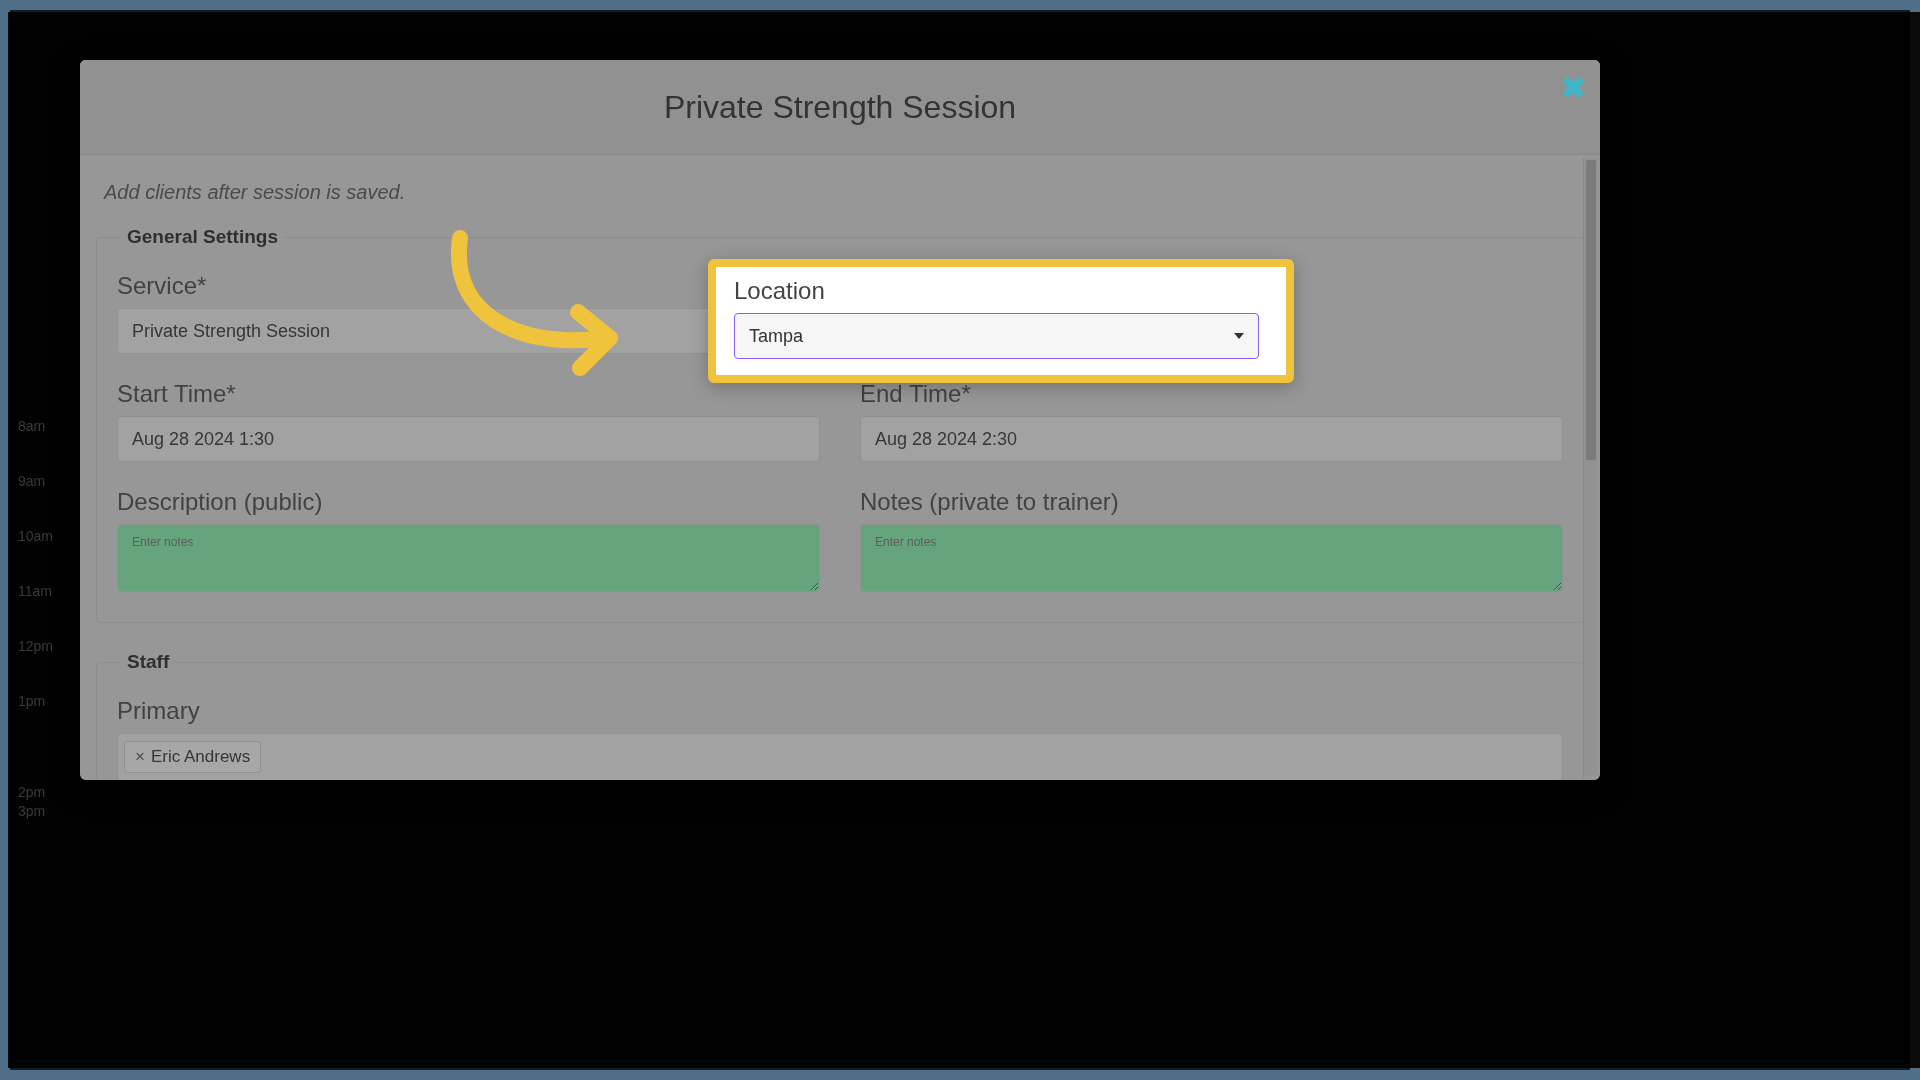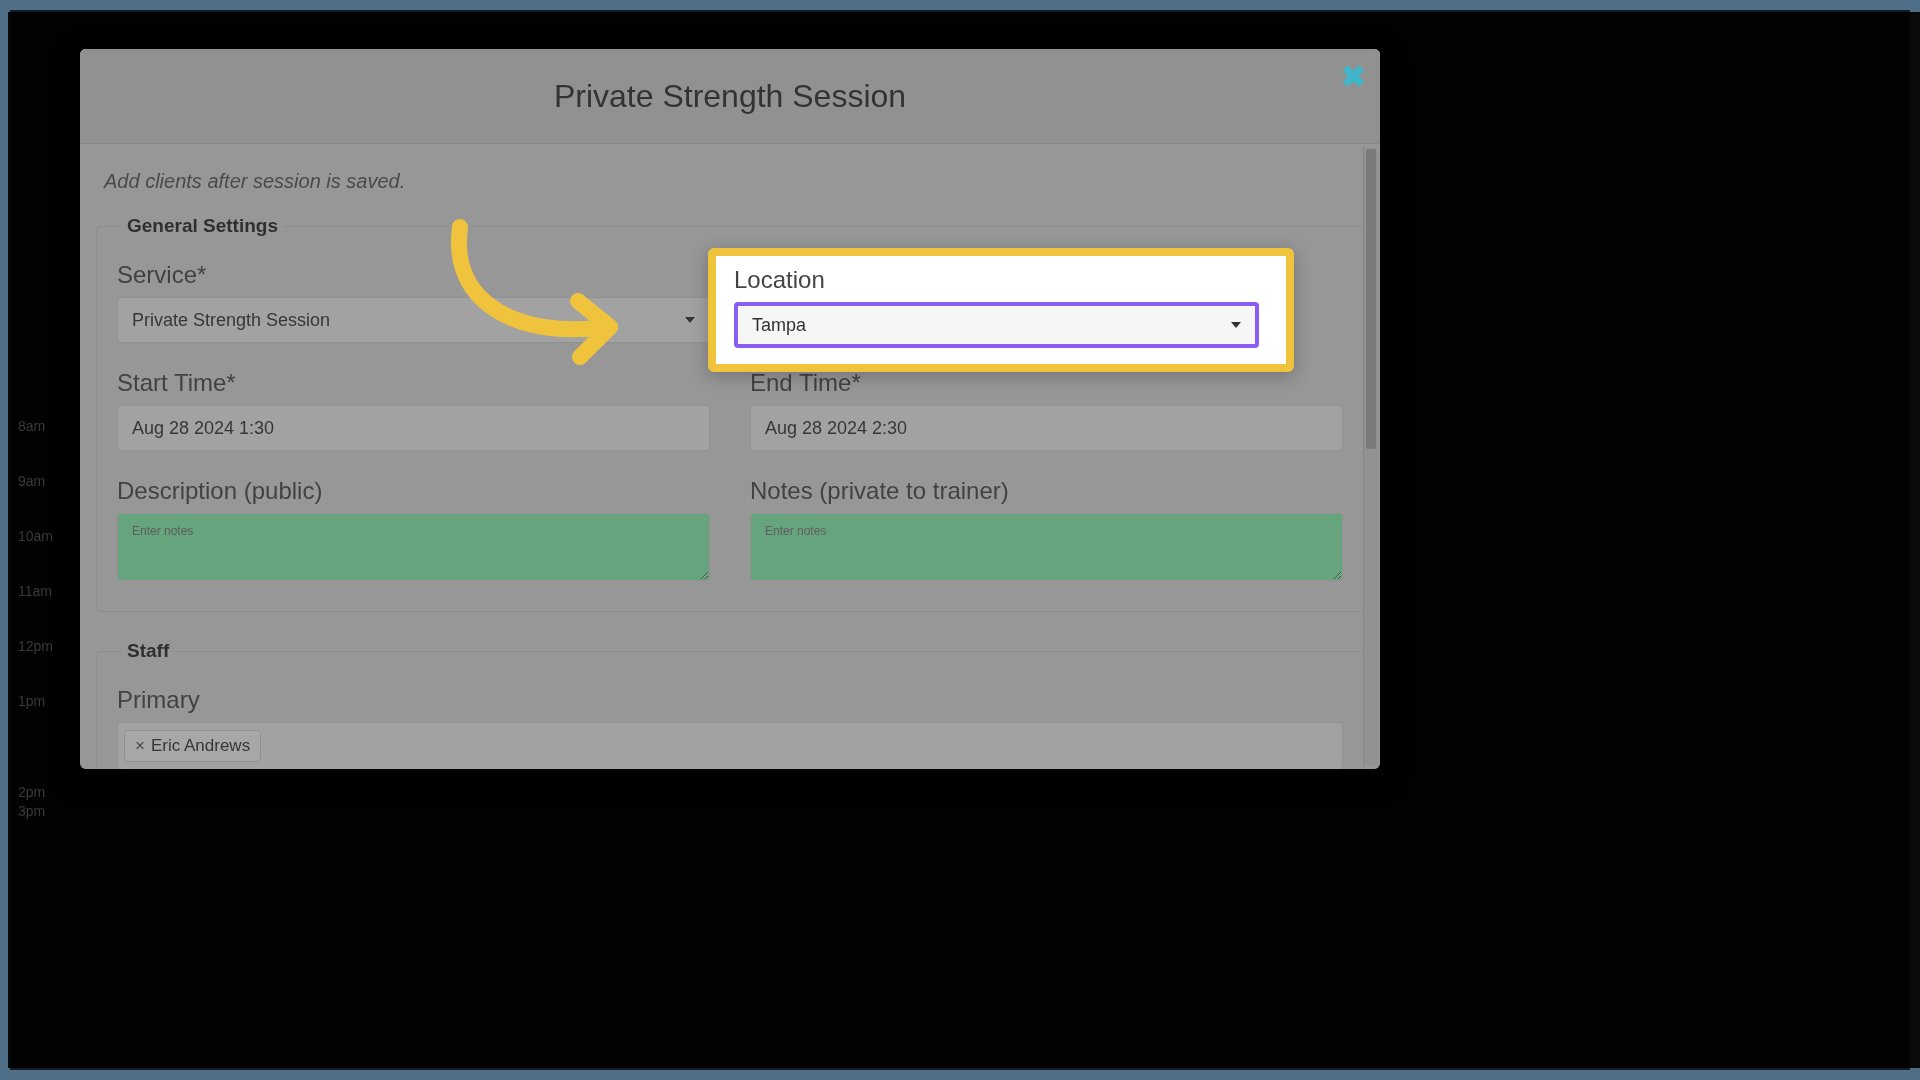--- a/index.html
+++ b/index.html
@@ -35,22 +35,22 @@
   
   .bg-time {
     position: absolute;
     left: 18px;
     color: #3a3a3a;
     font-size: 14px;
   }
   .modal {
     position: absolute;
     left: 80px;
-    top: 49px;
-    width: 1300px;
+    top: 60px;
+    width: 1520px;
     height: 720px;
     background: #d9d9d9;
     border-radius: 6px;
     box-shadow: 0 8px 30px rgba(0,0,0,0.6);
     display: flex;
     flex-direction: column;
     overflow: hidden;
   }
   .dim-layer {
     position: absolute;
@@ -187,21 +187,21 @@
     z-index: 20;
     background: #fff;
     border: 8px solid #f0c33c;
     border-radius: 6px;
     box-shadow: 0 4px 18px rgba(0,0,0,0.25);
     padding: 10px 27px 16px 18px;
   }
   .highlight-box .field-label { color: #444; }
   .highlight-box .ctrl {
     background: #f6f6f6;
-    border: 4px solid #8b5cf6;
+    border: 1px solid #8b5cf6;
   }
   
   .arrow-svg {
     position: absolute;
     z-index: 30;
     pointer-events: none;
   }
   
   .scroll-track {
     position: absolute;

